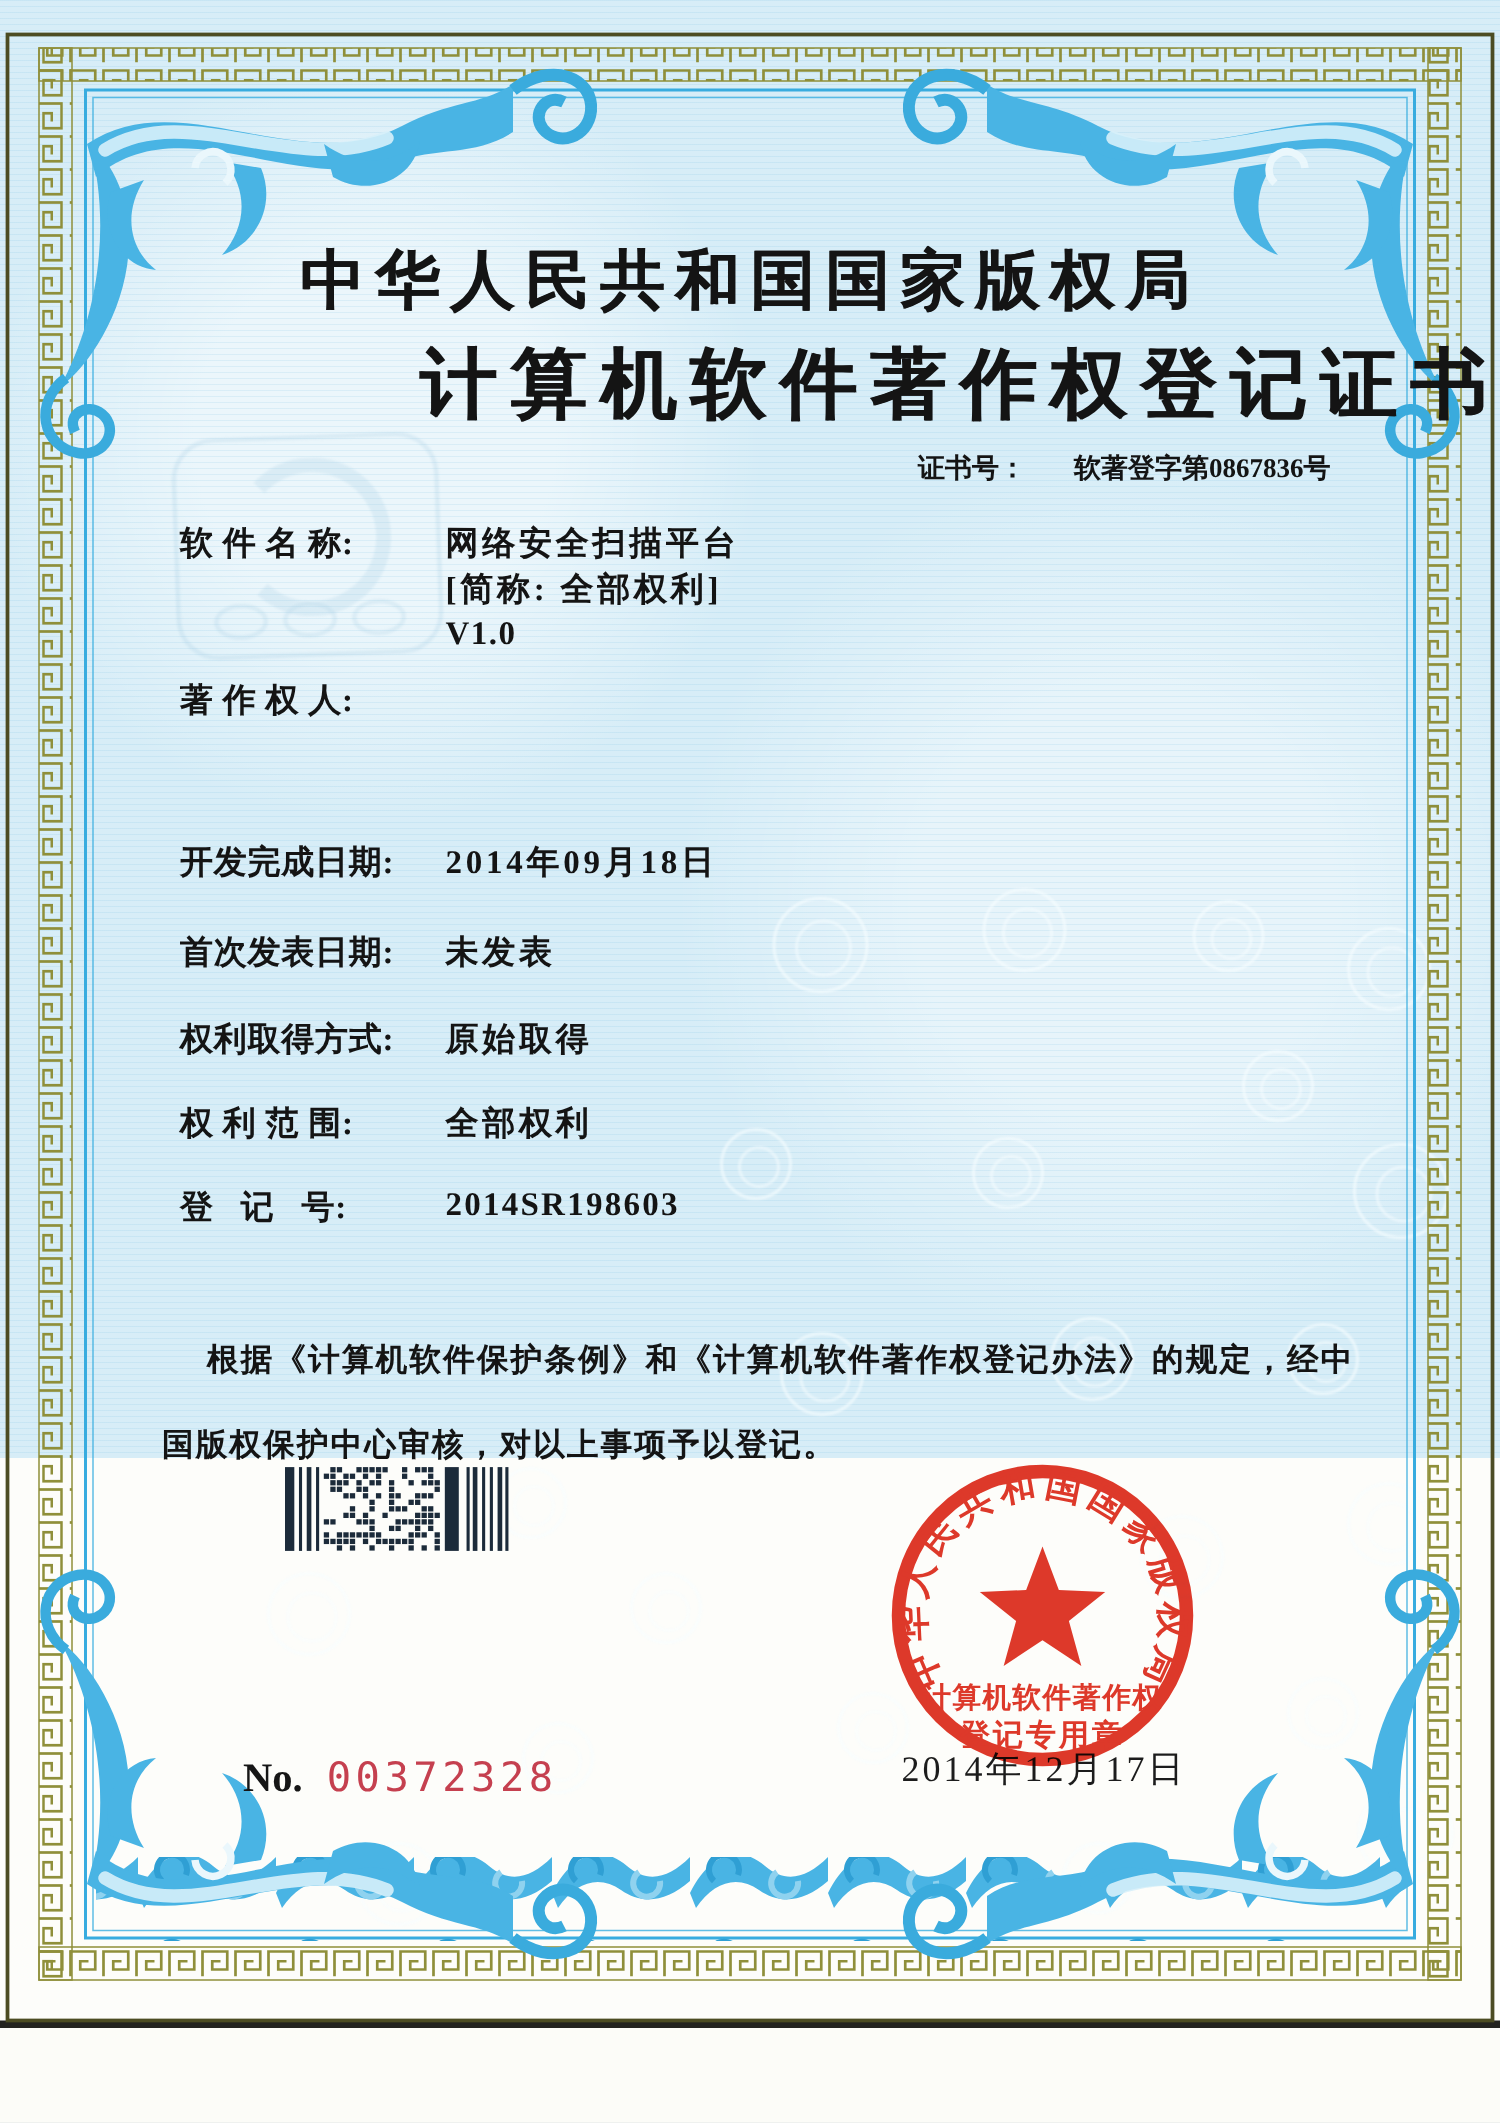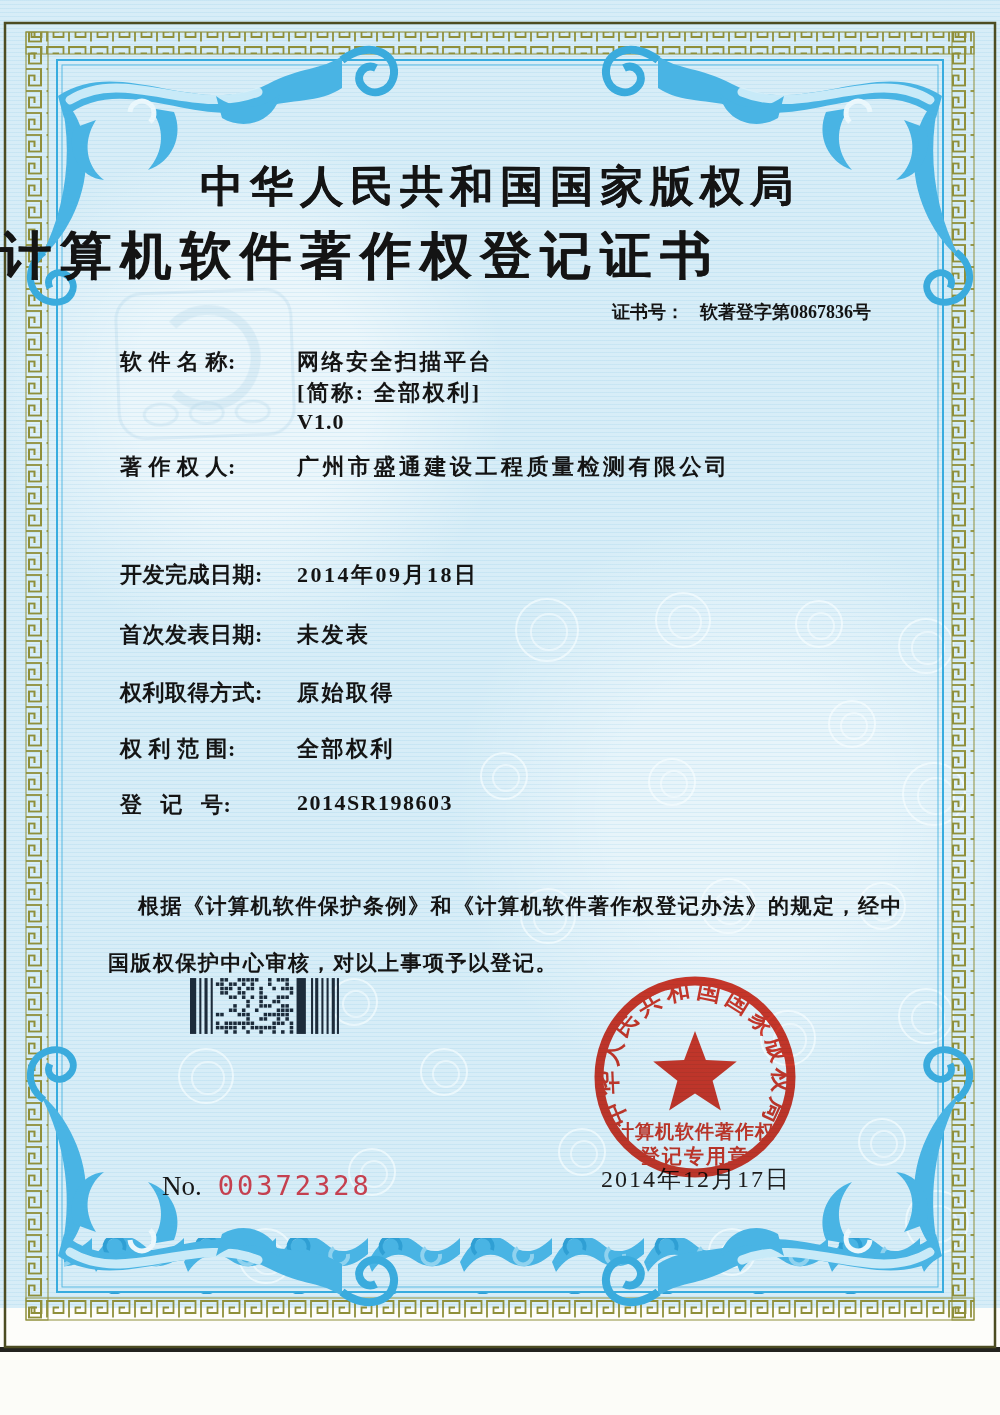--- a/index.html
+++ b/index.html
@@ -1,41 +1,41 @@
 <!DOCTYPE html>
 <html><head>
 <meta charset="utf-8">
 <style>
   html,body{margin:0;padding:0;background:#e8e8e4;}
   .stage{position:relative;width:1000px;height:1415px;overflow:hidden;background:#fdfdfa;
          font-family:"Liberation Serif", serif;}
   
-  .cert{position:absolute;left:0;top:0;width:1000px;height:1308px;
+  .cert{position:absolute;left:0;top:0;width:1000px;height:972px;
         background:
           repeating-linear-gradient(180deg, rgba(120,190,225,0.16) 0 1px, rgba(255,255,255,0) 1px 4px),
           radial-gradient(circle at 25% 30%, rgba(255,255,255,0.5) 0 120px, rgba(255,255,255,0) 260px),
           radial-gradient(circle at 75% 62%, rgba(255,255,255,0.4) 0 140px, rgba(255,255,255,0) 300px),
           #d7edf7;}
   .scan-bottom{position:absolute;left:0;top:1352px;width:1000px;height:63px;background:#fcfcf8;}
   .scan-edge{position:absolute;left:0;top:1347px;width:1000px;height:5px;background:#23231f;}
   .frame{position:absolute;left:0;top:0;z-index:1;}
   
   .txt{position:absolute;z-index:3;color:#141414;white-space:pre;}
   .org-title{left:0;top:158px;width:1000px;text-align:center;font-size:43px;font-weight:700;
              letter-spacing:7px;text-shadow:0.6px 0 0 currentColor;}
-  .main-title{left:0;top:222px;width:1000px;text-align:left;font-size:51px;font-weight:700;
+  .main-title{left:0;top:222px;width:1000px;text-align:right;font-size:51px;font-weight:700;
               letter-spacing:9px;text-shadow:0.8px 0 0 currentColor;}
-  .certno{left:612px;top:300px;font-size:18px;font-weight:700;display:flex;gap:16px;}
+  .certno{left:612px;top:300px;font-size:18px;font-weight:700;display:flex;gap:32px;}
   .lbl{left:120px;font-size:22px;font-weight:600;letter-spacing:0.5px;}
   .val{left:297px;font-size:22px;font-weight:600;letter-spacing:2.5px;}
   .para{left:108px;top:856px;width:806px;font-size:21px;font-weight:600;line-height:57px;
         text-indent:30px;letter-spacing:1.5px;white-space:normal;margin-top:22px;}
   .seal-date{left:601px;top:1163px;font-size:24px;font-weight:400;letter-spacing:2px;color:#1c1c1c;}
   .serial{left:162px;top:1170px;display:flex;align-items:baseline;}
-  .serial .no{font-size:27px;font-weight:400;color:#161616;}
+  .serial .no{font-size:27px;font-weight:700;color:#161616;}
   .serial .num{margin-left:16px;font-size:27px;letter-spacing:3px;color:#c5404f;
                font-family:"DejaVu Sans Mono", monospace;}
   
   .barcode{position:absolute;left:190px;top:978px;z-index:3;}
   
   .seal{position:absolute;left:570px;top:972px;z-index:4;mix-blend-mode:multiply;opacity:0.92;}
   
   .wm{position:absolute;border:2px solid rgba(248,253,255,0.65);border-radius:50%;
       z-index:0;filter:blur(0.7px);}
   .wm::after{content:"";position:absolute;left:22%;top:22%;width:56%;height:56%;
@@ -115,21 +115,20 @@
       <span>证书号：</span>
       <span>软著登字第0867836号</span>
     </div>
 
     <div class="txt lbl" style="top:347px">软 件 名 称:</div>
     <div class="txt val" style="top:347px">网络安全扫描平台</div>
     <div class="txt val" style="top:378px">[简称: 全部权利]</div>
     <div class="txt val" style="top:409px;letter-spacing:1px">V1.0</div>
 
     <div class="txt lbl" style="top:452px">著 作 权 人:</div>
-    <div class="txt val" style="top:452px;letter-spacing:3.5px">广州市盛通建设工程质量检测有限公司</div>
 
     <div class="txt lbl" style="top:560px">开发完成日期:</div>
     <div class="txt val" style="top:560px">2014年09月18日</div>
 
     <div class="txt lbl" style="top:620px">首次发表日期:</div>
     <div class="txt val" style="top:620px">未发表</div>
 
     <div class="txt lbl" style="top:678px">权利取得方式:</div>
     <div class="txt val" style="top:678px">原始取得</div>
 

